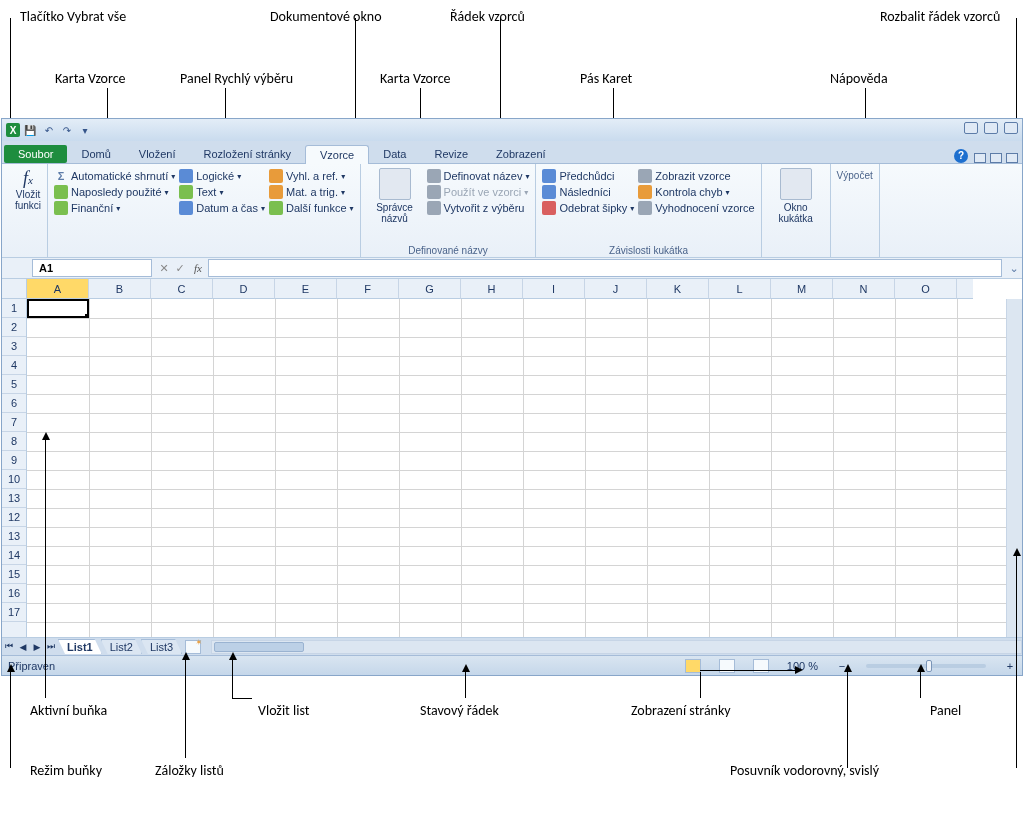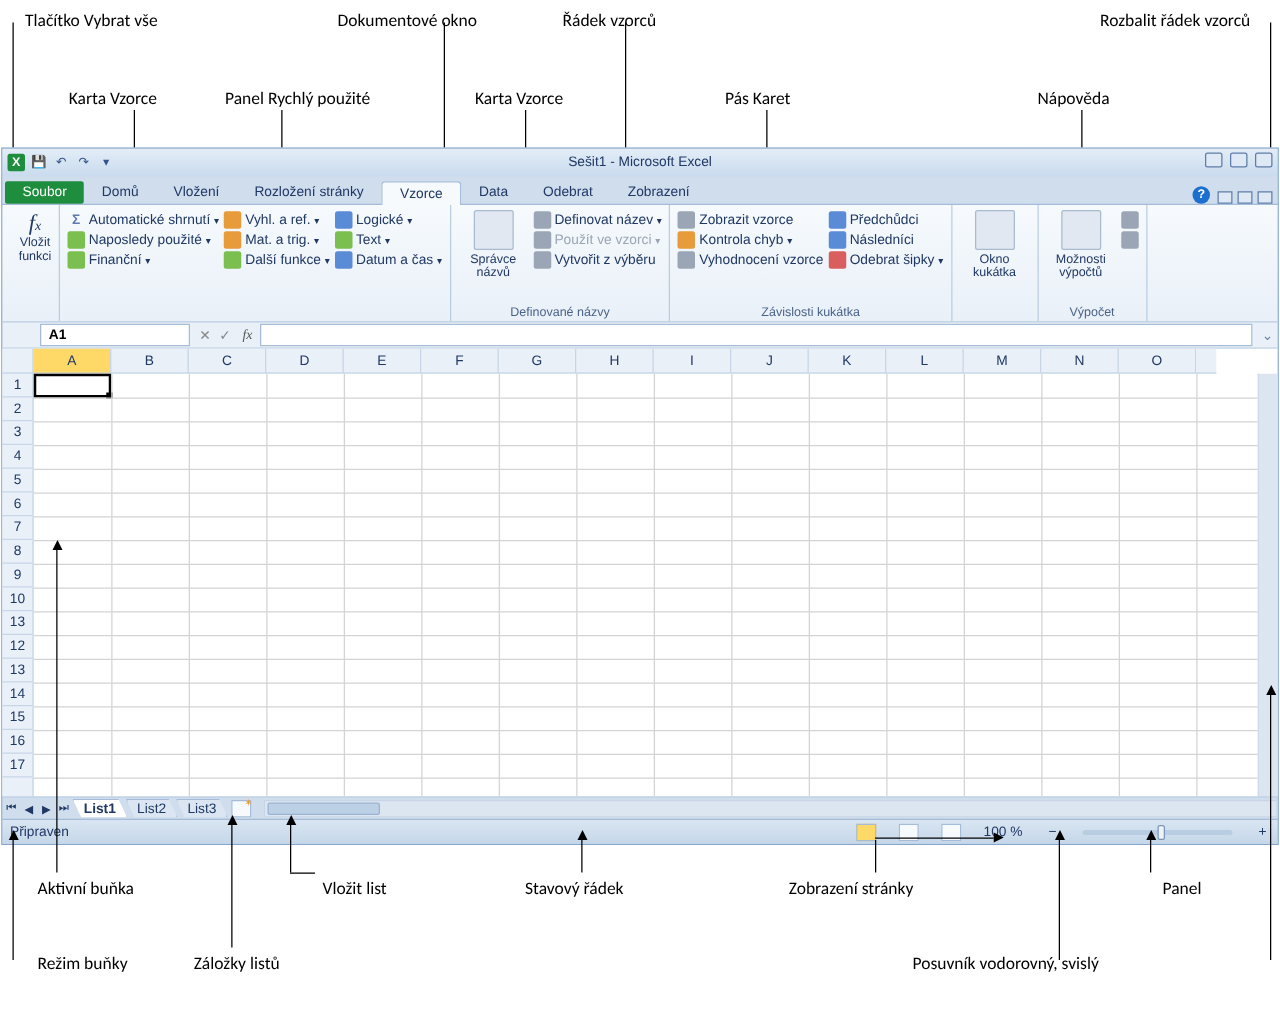--- a/index.html
+++ b/index.html
@@ -84,21 +84,21 @@
 </style>
 </head>
 <body>
 
 <div class="annotation" style="left:20px; top:8px;">Tlačítko Vybrat vše</div>
 <div class="annotation" style="left:270px; top:8px;">Dokumentové okno</div>
 <div class="annotation" style="left:450px; top:8px;">Řádek vzorců</div>
 <div class="annotation" style="left:880px; top:8px;">Rozbalit řádek vzorců</div>
 
 <div class="annotation" style="left:55px; top:70px;">Karta Vzorce</div>
-<div class="annotation" style="left:180px; top:70px;">Panel Rychlý použité</div>
+<div class="annotation" style="left:180px; top:70px;">Panel Rychlý výběru</div>
 <div class="annotation" style="left:380px; top:70px;">Karta Vzorce</div>
 <div class="annotation" style="left:580px; top:70px;">Pás Karet</div>
 <div class="annotation" style="left:830px; top:70px;">Nápověda</div>
 
 <div class="arrow" style="left:10px; top:18px;">
     <div class="line-v" style="height:256px;"></div>
     <div class="head down" style="left:-3.5px; top:256px;"></div>
   </div>
 <div class="arrow" style="left:107px; top:88px;">
     <div class="line-v" style="height:56px;"></div>
@@ -140,38 +140,35 @@
 
 <div id="excel">
   <div class="titlebar">
     <div class="qat">
       <span class="icon" style="background:#1e8d3e;color:#fff;border-radius:2px;font-weight:bold;">X</span>
       <span class="icon">💾</span>
       <span class="icon">↶</span>
       <span class="icon">↷</span>
       <span class="icon">▾</span>
     </div>
-    <div class="title">
-      <span>Sešit1</span><span> - </span><span>Microsoft Excel</span>
-    </div>
     <div class="wincontrols">
       <span></span>
       <span></span>
       <span></span>
     </div>
   </div>
 
   <div class="tabs">
     <div class="tab file">Soubor</div>
     <div class="tab">Domů</div>
     <div class="tab">Vložení</div>
     <div class="tab">Rozložení stránky</div>
     <div class="tab active">Vzorce</div>
     <div class="tab">Data</div>
-    <div class="tab">Odebrat</div>
+    <div class="tab">Revize</div>
     <div class="tab">Zobrazení</div>
     <div style="flex:1"></div>
     <div class="help-icon">?</div>
     <div class="doc-wincontrols">
       <span></span>
       <span></span>
       <span></span>
     </div>
   </div>
 
@@ -197,44 +194,44 @@
               <span class="ic ic-green"></span>
               <span>Naposledy použité</span>
             </div>
           <div class="rbtn dd">
               <span class="ic ic-green"></span>
               <span>Finanční</span>
             </div>
         </div>
         <div class="col3">
           <div class="rbtn dd">
+              <span class="ic ic-blue"></span>
+              <span>Logické</span>
+            </div>
+          <div class="rbtn dd">
+              <span class="ic ic-green"></span>
+              <span>Text</span>
+            </div>
+          <div class="rbtn dd">
+              <span class="ic ic-blue"></span>
+              <span>Datum a čas</span>
+            </div>
+        </div>
+        <div class="col3">
+          <div class="rbtn dd">
               <span class="ic ic-orange"></span>
               <span>Vyhl. a ref.</span>
             </div>
           <div class="rbtn dd">
               <span class="ic ic-orange"></span>
               <span>Mat. a trig.</span>
             </div>
           <div class="rbtn dd">
               <span class="ic ic-green"></span>
               <span>Další funkce</span>
-            </div>
-        </div>
-        <div class="col3">
-          <div class="rbtn dd">
-              <span class="ic ic-blue"></span>
-              <span>Logické</span>
-            </div>
-          <div class="rbtn dd">
-              <span class="ic ic-green"></span>
-              <span>Text</span>
-            </div>
-          <div class="rbtn dd">
-              <span class="ic ic-blue"></span>
-              <span>Datum a čas</span>
             </div>
         </div>
       </div>
     </div>
 
     <div class="group">
       <div class="content">
         <div class="bigbtn">
           <div class="bic"></div>
           <div class="txt" style="white-space:pre-line;">Správce
@@ -255,75 +252,60 @@
             </div>
         </div>
       </div>
       <div class="label">Definované názvy</div>
     </div>
 
     <div class="group">
       <div class="content">
         <div class="col3">
           <div class="rbtn">
+              <span class="ic ic-blue"></span>
+              <span>Předchůdci</span>
+            </div>
+          <div class="rbtn">
+              <span class="ic ic-blue"></span>
+              <span>Následníci</span>
+            </div>
+          <div class="rbtn dd">
+              <span class="ic ic-red"></span>
+              <span>Odebrat šipky</span>
+            </div>
+        </div>
+        <div class="col3">
+          <div class="rbtn">
               <span class="ic ic-grey"></span>
               <span>Zobrazit vzorce</span>
             </div>
           <div class="rbtn dd">
               <span class="ic ic-orange"></span>
               <span>Kontrola chyb</span>
             </div>
           <div class="rbtn">
               <span class="ic ic-grey"></span>
               <span>Vyhodnocení vzorce</span>
-            </div>
-        </div>
-        <div class="col3">
-          <div class="rbtn">
-              <span class="ic ic-blue"></span>
-              <span>Předchůdci</span>
-            </div>
-          <div class="rbtn">
-              <span class="ic ic-blue"></span>
-              <span>Následníci</span>
-            </div>
-          <div class="rbtn dd">
-              <span class="ic ic-red"></span>
-              <span>Odebrat šipky</span>
             </div>
         </div>
       </div>
       <div class="label">Závislosti kukátka</div>
     </div>
 
     <div class="group">
       <div class="bigbtn">
         <div class="bic"></div>
         <div class="txt" style="white-space:pre-line;">Okno
 kukátka</div>
       </div>
       <div class="label"></div>
     </div>
 
     <div class="group">
-      <div class="content">
-        <div class="bigbtn">
-          <div class="bic"></div>
-          <div class="txt" style="white-space:pre-line;">Možnosti
-výpočtů</div>
-        </div>
-        <div class="col3">
-          <div class="rbtn">
-              <span class="ic ic-grey"></span>
-            </div>
-          <div class="rbtn">
-              <span class="ic ic-grey"></span>
-            </div>
-        </div>
-      </div>
       <div class="label">Výpočet</div>
     </div>
   </div>
 
   <div class="namebar">
     <div class="namebox">A1</div>
     <div style="width:16px;text-align:center;color:#888;">✕</div>
     <div style="width:16px;text-align:center;color:#888;">✓</div>
     <div class="fx-label" style="font-family:'Times New Roman';">fx</div>
     <div class="formula-input"></div>

